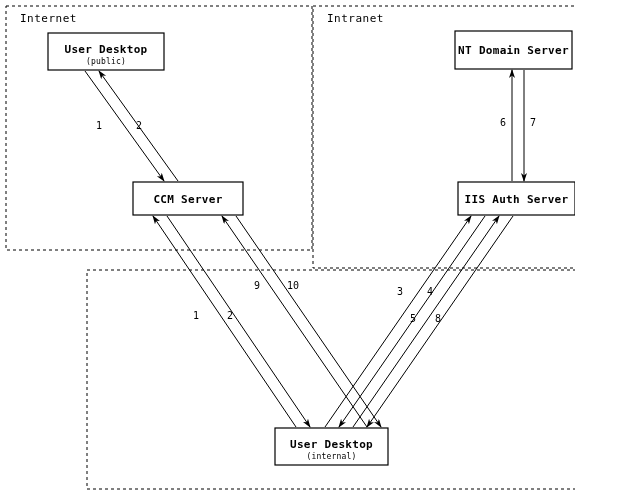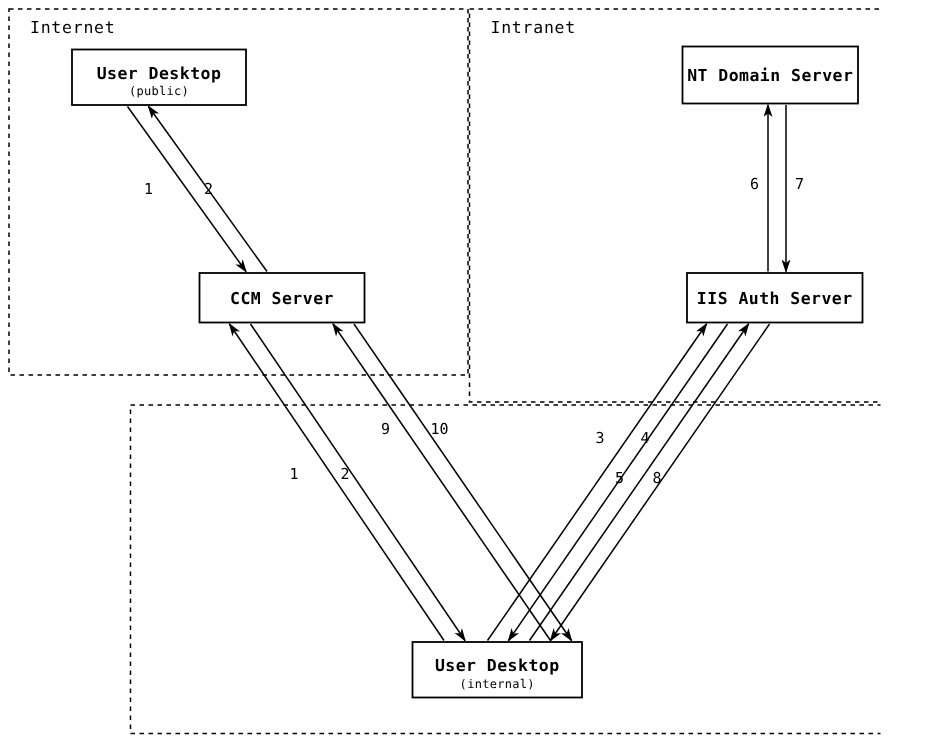--- a/index.html
+++ b/index.html
@@ -9,21 +9,20 @@
   }
   body {
     font-family: "DejaVu Sans Mono", monospace;
   }
   #canvas {
     position: relative;
     width: 575px;
     height: 497px;
     background: #ffffff;
     overflow: hidden;
-    padding-left: 12px;
   }
   #diagram-svg {
     position: absolute;
     left: 0;
     top: 0;
     width: 627px;
     height: 497px;
   }
   .zone-label {
     font-family: "DejaVu Sans Mono", monospace;

